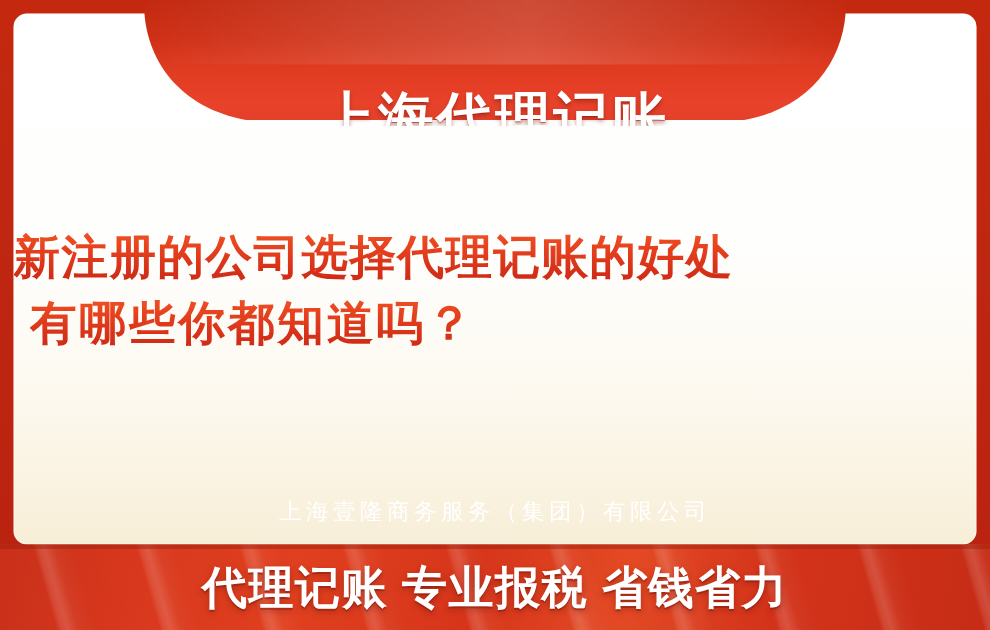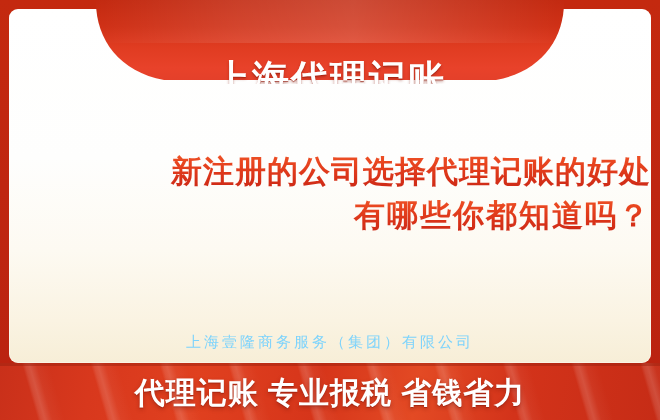--- a/index.html
+++ b/index.html
@@ -71,48 +71,48 @@
     white-space: nowrap;
     margin-top: 48px;
   }
 
   
   .headline {
     position: absolute;
     left: 9px;
     top: 150px;
     width: 642px;
-    text-align: right;
+    text-align: left;
   }
   .headline-line {
     font-size: 31px;
     line-height: 44px;
     font-weight: bold;
     letter-spacing: 1px;
     white-space: nowrap;
     background: linear-gradient(180deg,#f05a2a 0%,#e8441f 30%,#d93319 62%,#c62415 100%);
     -webkit-background-clip: text;
     background-clip: text;
     color: transparent;
     -webkit-text-fill-color: transparent;
     text-shadow: none;
   }
-  .headline-line.l2 { letter-spacing: 2px; }
+  .headline-line.l2 { letter-spacing: 2px; margin-left: 11px; }
 
   
   .company {
     position: absolute;
     left: 9px;
     top: 331px;
     width: 642px;
     text-align: center;
     font-size: 15px;
     line-height: 22px;
     letter-spacing: 3px;
-    color: #7dd3fc;
+    color: #ffffff;
     white-space: nowrap;
   }
 
   
   .bottombar {
     position: absolute;
     left: 0;
     top: 363px;
     width: 660px;
     height: 57px;

